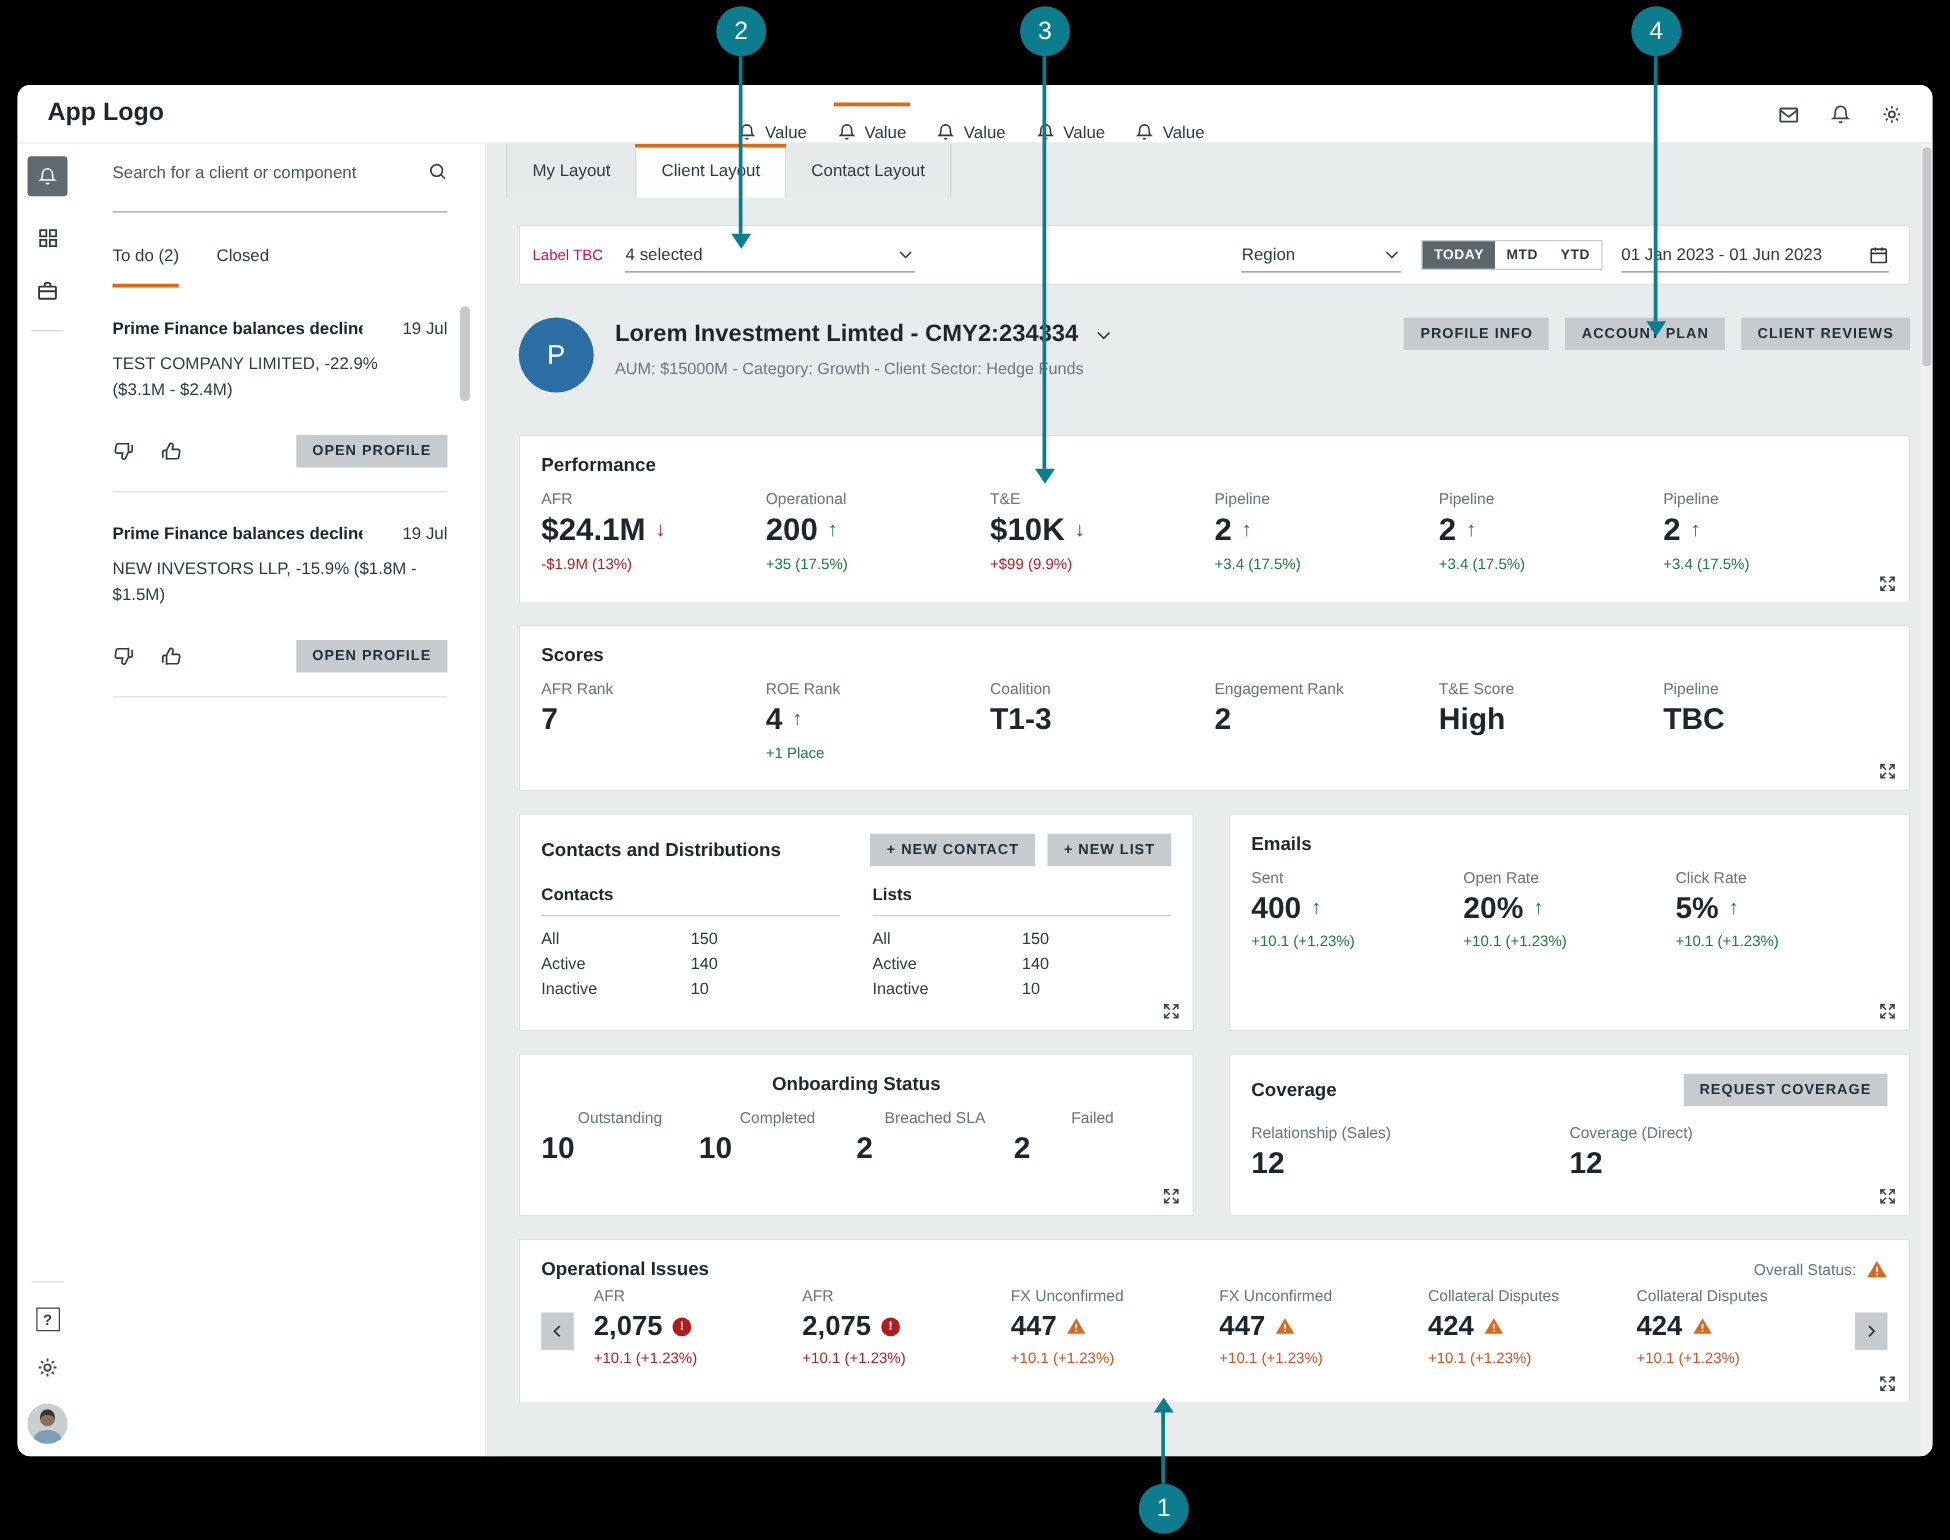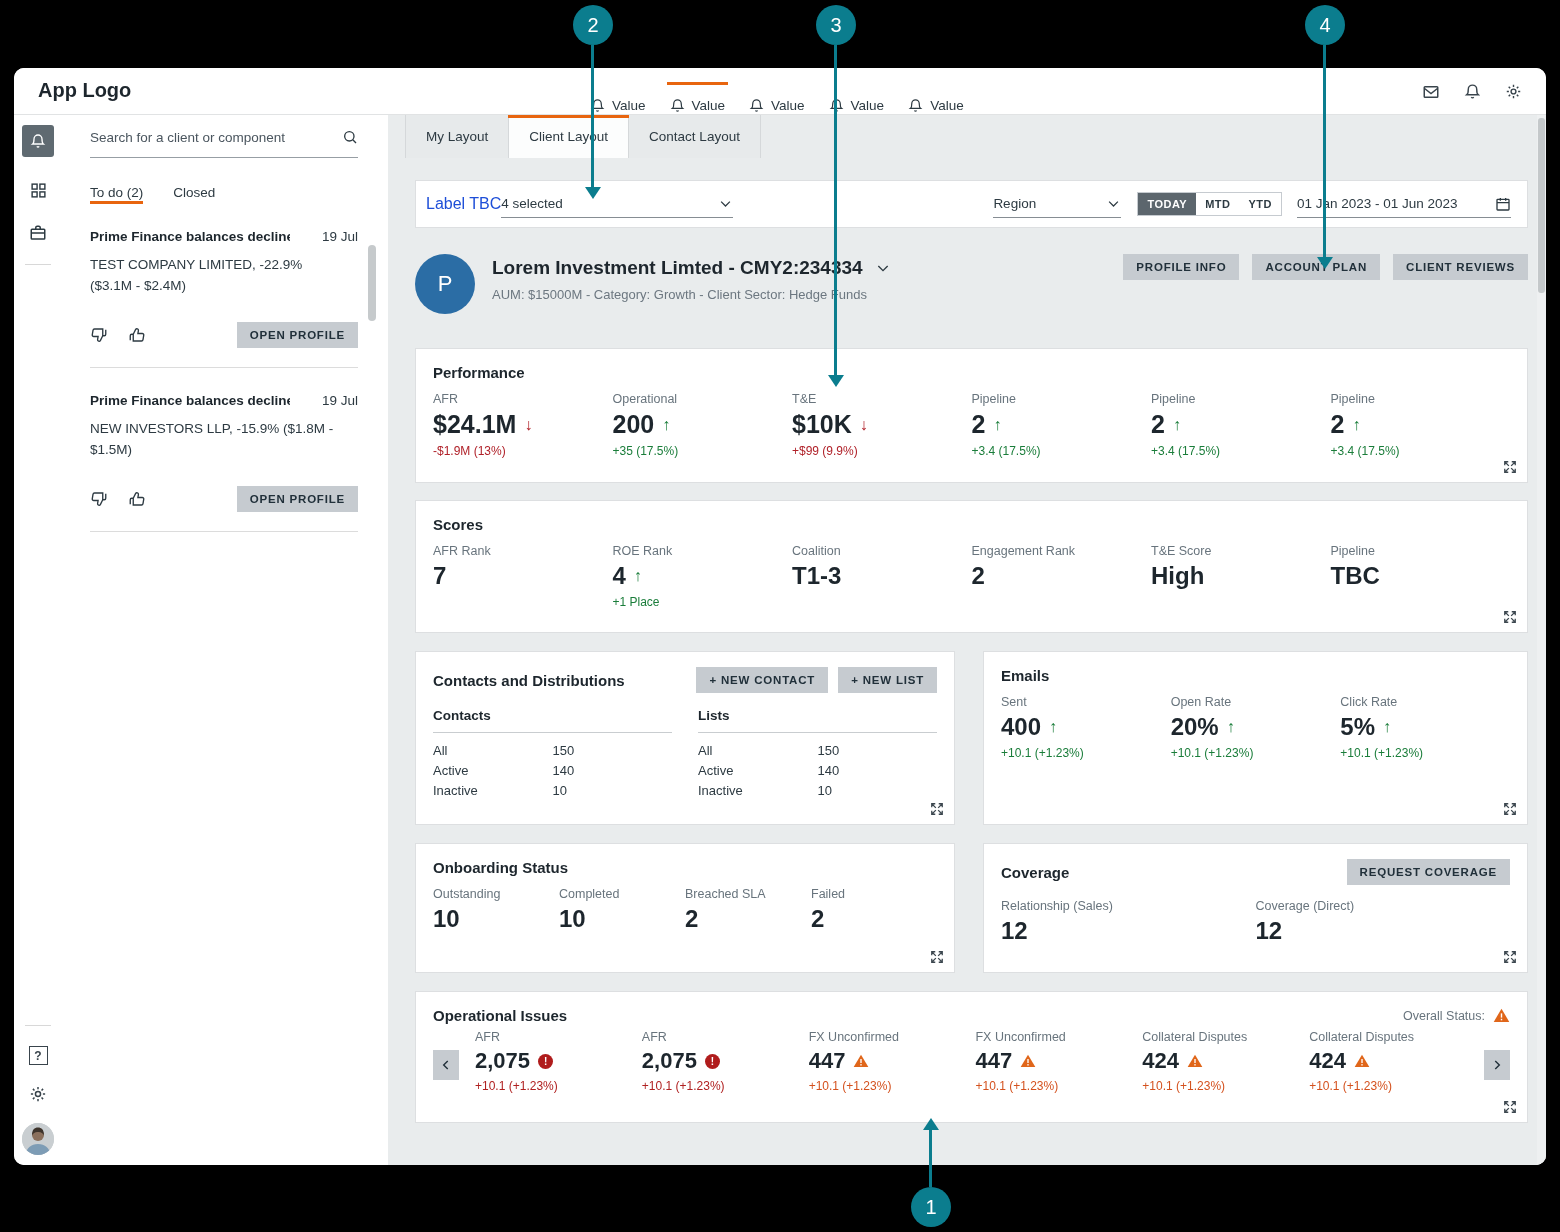--- a/index.html
+++ b/index.html
@@ -20,25 +20,25 @@
   .rail { position:absolute; left:0; top:47px; width:48px; bottom:0; background:#fff; }
   .rail-tile { width:32px; height:32px; margin:10px auto 0; background:#5f6a71; color:#fff; border-radius:3px; display:grid; place-items:center; }
   .rail-icon { width:20px; margin:25px auto 0; color:#2d3a42; display:grid; place-items:center; }
   .rail-divider { width:26px; height:1px; background:#d8d8d8; margin:22px auto 0; }
   .rail-bottom { position:absolute; bottom:10px; left:0; width:48px; display:flex; flex-direction:column; align-items:center; gap:20px; }
   .help-box { width:19px; height:19px; border:1.6px solid #39444c; display:grid; place-items:center; font-size:12px; font-weight:bold; color:#39444c; }
   .avatar-photo { width:32px; height:32px; border-radius:50%; background:#cfd4d6; overflow:hidden; }
 
   
   .sidebar { position:absolute; left:48px; top:47px; width:340px; bottom:0; background:#fff; }
-  .search-row { margin:14px 0 0 28px; width:268px; display:flex; align-items:center; border-bottom:1px solid #979ea4; padding-bottom:12px; color:#2d3a42; }
+  .search-row { margin:14px 0 0 28px; width:268px; display:flex; align-items:center; border-bottom:1px solid #979ea4; padding-bottom:24px; color:#2d3a42; }
   .search-row input { border:none; outline:none; flex:1; font-size:13.5px; font-family:inherit; color:#2d3a42; background:transparent; }
   .search-row input::placeholder { color:#4a555e; }
   .sb-tabs { margin:27px 0 0 28px; display:flex; gap:30px; font-size:13.5px; }
-  .sb-tab { padding-bottom:1px; color:#2d3a42; cursor:default; }
+  .sb-tab { padding-bottom:15px; color:#2d3a42; cursor:default; }
   .sb-tab.active { border-bottom:3px solid #e8650f; }
   .sb-card { margin:25px 0 0 28px; width:268px; }
   .sb-card-head { display:flex; justify-content:space-between; align-items:baseline; font-size:13.5px; }
   .sb-card-title { font-weight:bold; color:#1d262d; white-space:nowrap; overflow:hidden; max-width:200px; }
   .sb-card-date { color:#2d3a42; }
   .sb-card-body { margin-top:11px; font-size:13.5px; color:#2d3a42; line-height:1.55; width:252px; }
   .sb-card-actions { margin-top:25px; display:flex; align-items:center; }
   .thumbs { display:flex; gap:20px; color:#2d3a42; }
   .sb-divider { margin-top:19px; height:1px; background:#dcdcdc; }
   .sb-scrollthumb { position:absolute; left:306px; top:130px; width:8px; height:76px; background:#c6cacc; border-radius:4px; }
@@ -52,21 +52,21 @@
   .ltab { position:relative; display:flex; align-items:center; padding:0 20px; font-size:13.5px; color:#2d3a42; background:#e7eaeb; border-right:1px solid #d5d8da; cursor:default; }
   .ltab:first-child { border-left:1px solid #d5d8da; }
   .ltab.active { background:#fcfdfd; }
   .ltab.active::before { content:""; position:absolute; top:0; left:-1px; right:-1px; height:3px; background:#e8650f; }
   .main-scroll { position:absolute; right:0; top:0; width:9px; bottom:0; background:#eef0f1; }
   .main-scroll .thumb { margin:3px 1px; width:7px; height:175px; background:#c4c8ca; border-radius:3px; }
 
   .content { position:absolute; left:27px; top:65px; width:1113px; }
 
   .filter-bar { height:48px; background:#fff; border:1px solid #dddfe1; display:flex; align-items:center; padding:0 16px 0 10px; }
-  .filter-label { font-size:16px; color:#1d4ed8; }
+  .filter-label { font-size:12px; color:#be185d; margin-right:18px; }
   .dd { display:flex; align-items:center; height:27px; border-bottom:1px solid #868d93; color:#2d3a42; font-size:13.5px; cursor:default; }
   .dd-main { width:232px; }
   .dd-region { width:128px; margin-right:16px; }
   .dd .dd-text { flex:1; }
   .spacer { flex:1; }
   .segmented { display:flex; border:1px solid #c6cbd0; background:#fff; margin-right:15px; }
   .seg { padding:5px 9px; font-size:11px; font-weight:bold; letter-spacing:.5px; color:#2d3a42; cursor:default; }
   .seg.active { background:#5c666d; color:#fff; }
   .datefield { width:214px; display:flex; align-items:center; height:27px; border-bottom:1px solid #868d93; font-size:13.5px; color:#2d3a42; }
   .datefield .dd-text { flex:1; }
@@ -103,21 +103,21 @@
   .emails-card { flex:1; height:174px; padding:15px 17px; }
   .card-head { display:flex; align-items:center; }
   .card-head .btns { margin-left:auto; display:flex; gap:10px;padding-left:20px; }
   .cd-cols { display:flex; gap:26px; margin-top:15px; }
   .cd-col { flex:1; }
   .cd-col h4 { font-size:13.5px; font-weight:bold; color:#1d262d; padding-bottom:9px; border-bottom:1px solid #c9cdd0; }
   .cd-row { display:flex; font-size:13px; color:#2d3a42; margin-top:5px; }
   .cd-row:first-of-type { margin-top:10px; }
   .cd-row .l { width:50%; }
 
-  .onboarding-card { width:540px; height:130px; padding:15px 17px; }
+  .onboarding-card { width:540px; height:130px; padding:15px 17px;text-align:center; }
   .coverage-card { flex:1; height:130px; padding:15px 17px; }
 
   .op-card { margin-top:18px; height:132px; padding:15px 17px; }
   .op-head { display:flex; align-items:center; }
   .op-overall { margin-left:auto; display:flex; align-items:center; gap:8px; font-size:12.5px; color:#68747d; }
   .op-body { display:flex; align-items:flex-start; margin-top:6px; }
   .nav-btn { width:26px; height:30px; background:#c6cbd0; display:grid; place-items:center; margin-top:20px; color:#21303a; cursor:default; flex:none; }
   .op-cols { flex:1; display:grid; grid-template-columns:repeat(6,1fr); margin:0 8px 0 16px; }
   .op-value { margin-top:4px; font-size:22px; font-weight:bold; color:#1d262d; display:flex; align-items:center; gap:8px; }
   .err-ico { width:15px; height:15px; border-radius:50%; background:#b01c1c; color:#fff; font-size:10px; font-weight:bold; display:grid; place-items:center; }

